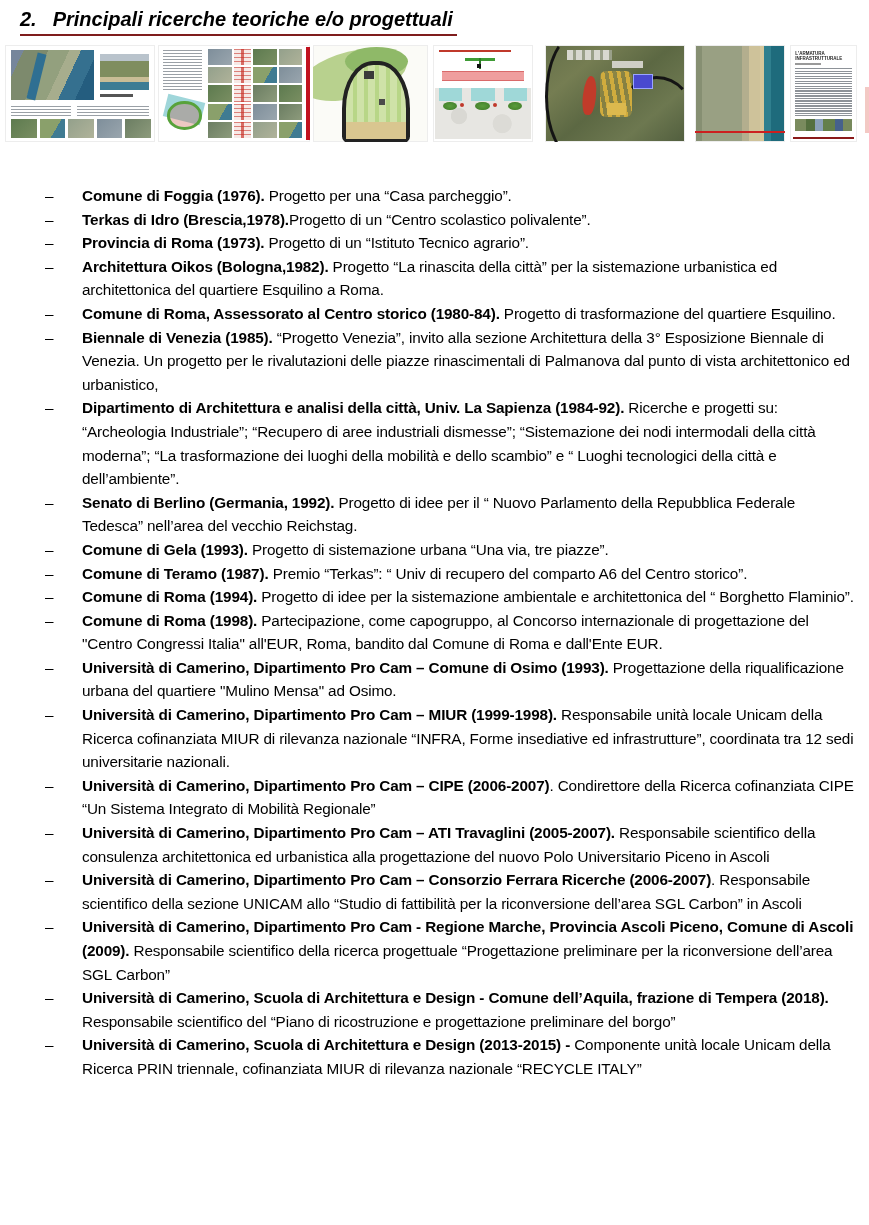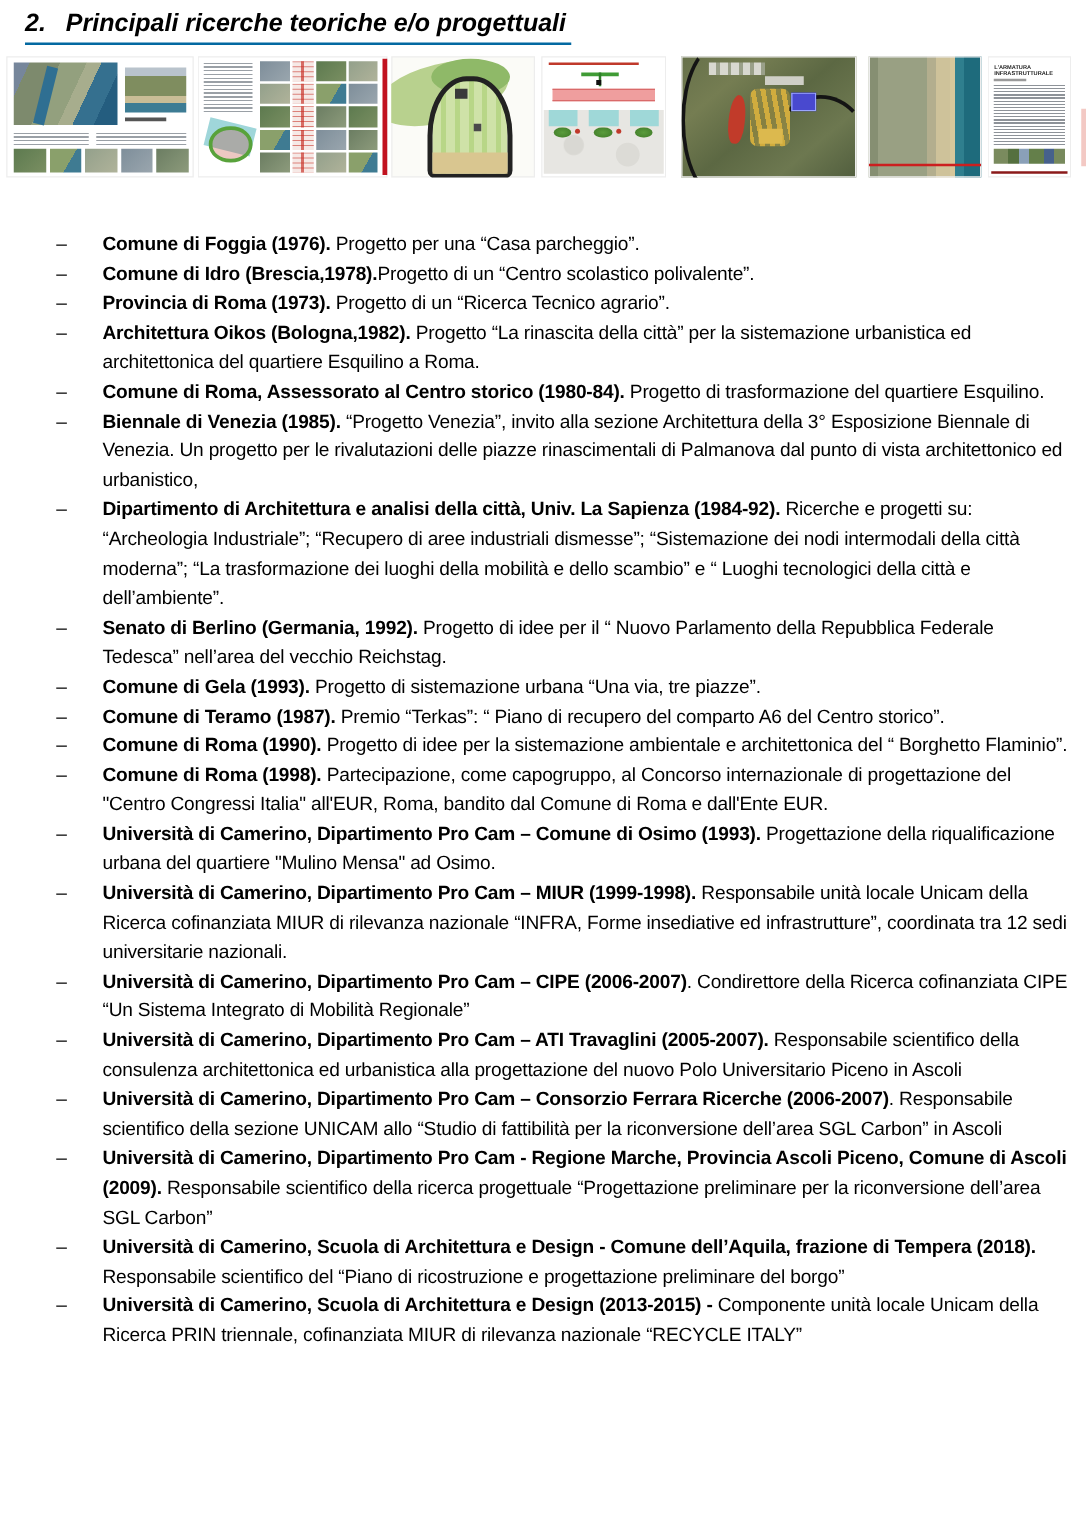--- a/index.html
+++ b/index.html
@@ -3,21 +3,21 @@
 <meta charset="utf-8">
 <style>
   html,body{margin:0;padding:0;background:#ffffff;}
   body{
     width:869px;height:1225px;position:relative;overflow:hidden;
     font-family:"Liberation Sans","DejaVu Sans",sans-serif;color:#000;
   }
 
   
   .heading{position:absolute;left:20px;top:6px;font-size:20px;font-weight:bold;font-style:italic;line-height:26px;}
-  .heading .u{display:inline-block;border-bottom:2px solid #0369a1;padding:0 4px 2px 0;}
+  .heading .u{display:inline-block;border-bottom:2px solid #7f1d1d;padding:0 4px 2px 0;}
   .heading .hsp{display:inline-block;width:16px;}
 
   
   .gallery{position:absolute;left:5px;top:45px;height:97px;display:flex;}
   .panel{position:relative;height:97px;background:#fff;overflow:hidden;flex:none;box-shadow:0 0 0 1px #ededed inset;}
   .textlines{background-image:repeating-linear-gradient(180deg,#9aa0a6 0,#9aa0a6 1px,transparent 1px,transparent 3px);}
   .finelines{background-image:repeating-linear-gradient(180deg,#8d9298 0,#8d9298 1px,transparent 1px,transparent 2.5px);}
   .abs{position:absolute;}
 
   
@@ -228,25 +228,25 @@
 
 <div class="edge-sliver"></div>
 
 <div class="list">
     <div class="item">
     <span class="dash">–</span>
     <span class="body"><span class="lead">Comune di Foggia (1976).</span><span class="rest"> Progetto per una “Casa parcheggio”.</span></span>
   </div>
     <div class="item">
     <span class="dash">–</span>
-    <span class="body"><span class="lead">Comune di Idro (Brescia,1978).</span><span class="rest">Progetto di un “Centro scolastico polivalente”.</span></span>
-  </div>
-    <div class="item">
-    <span class="dash">–</span>
-    <span class="body"><span class="lead">Provincia di Roma (1973).</span><span class="rest"> Progetto di un “Ricerca Tecnico agrario”.</span></span>
+    <span class="body"><span class="lead">Terkas di Idro (Brescia,1978).</span><span class="rest">Progetto di un “Centro scolastico polivalente”.</span></span>
+  </div>
+    <div class="item">
+    <span class="dash">–</span>
+    <span class="body"><span class="lead">Provincia di Roma (1973).</span><span class="rest"> Progetto di un “Istituto Tecnico agrario”.</span></span>
   </div>
     <div class="item">
     <span class="dash">–</span>
     <span class="body"><span class="lead">Architettura Oikos (Bologna,1982).</span><span class="rest"> Progetto “La rinascita della città” per la sistemazione urbanistica ed architettonica del quartiere Esquilino a Roma.</span></span>
   </div>
     <div class="item">
     <span class="dash">–</span>
     <span class="body"><span class="lead">Comune di Roma, Assessorato al Centro storico (1980-84).</span><span class="rest"> Progetto di trasformazione del quartiere Esquilino.</span></span>
   </div>
     <div class="item">
@@ -260,25 +260,25 @@
     <div class="item">
     <span class="dash">–</span>
     <span class="body"><span class="lead">Senato di Berlino (Germania, 1992).</span><span class="rest"> Progetto di idee per il “ Nuovo Parlamento della Repubblica Federale Tedesca” nell’area del vecchio Reichstag.</span></span>
   </div>
     <div class="item">
     <span class="dash">–</span>
     <span class="body"><span class="lead">Comune di Gela (1993).</span><span class="rest"> Progetto di sistemazione urbana “Una via, tre piazze”.</span></span>
   </div>
     <div class="item">
     <span class="dash">–</span>
-    <span class="body"><span class="lead">Comune di Teramo (1987).</span><span class="rest"> Premio “Terkas”: “ Piano di recupero del comparto A6 del Centro storico”.</span></span>
-  </div>
-    <div class="item">
-    <span class="dash">–</span>
-    <span class="body"><span class="lead">Comune di Roma (1990).</span><span class="rest"> Progetto di idee per la sistemazione ambientale e architettonica del “ Borghetto Flaminio”.</span></span>
+    <span class="body"><span class="lead">Comune di Teramo (1987).</span><span class="rest"> Premio “Terkas”: “ Univ di recupero del comparto A6 del Centro storico”.</span></span>
+  </div>
+    <div class="item">
+    <span class="dash">–</span>
+    <span class="body"><span class="lead">Comune di Roma (1994).</span><span class="rest"> Progetto di idee per la sistemazione ambientale e architettonica del “ Borghetto Flaminio”.</span></span>
   </div>
     <div class="item">
     <span class="dash">–</span>
     <span class="body"><span class="lead">Comune di Roma (1998).</span><span class="rest"> Partecipazione, come capogruppo, al Concorso internazionale di progettazione del "Centro Congressi Italia" all'EUR, Roma, bandito dal Comune di Roma e dall'Ente EUR.</span></span>
   </div>
     <div class="item">
     <span class="dash">–</span>
     <span class="body"><span class="lead">Università di Camerino, Dipartimento Pro Cam – Comune di Osimo (1993).</span><span class="rest"> Progettazione della riqualificazione urbana del quartiere "Mulino Mensa" ad Osimo.</span></span>
   </div>
     <div class="item">

